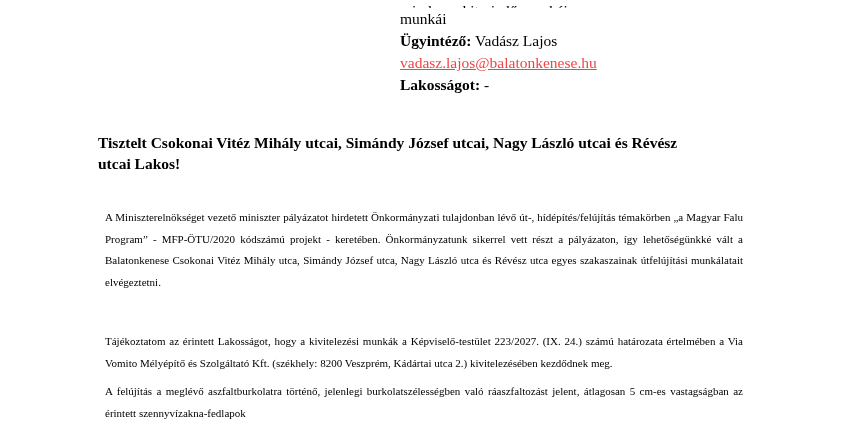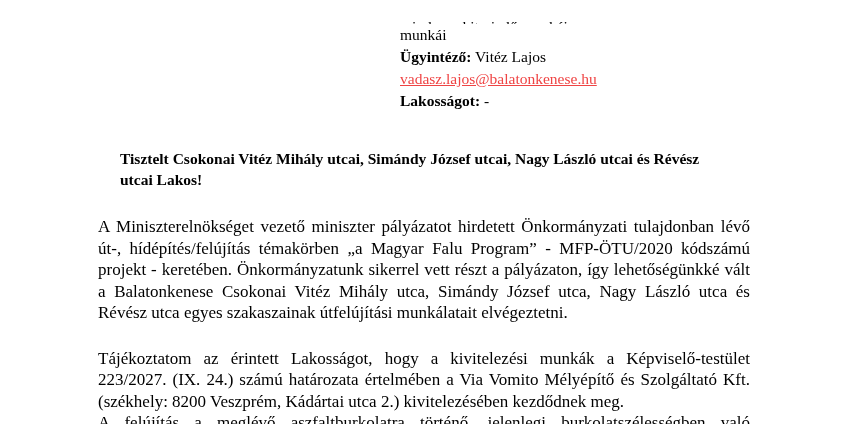--- a/index.html
+++ b/index.html
@@ -16,21 +16,21 @@
   }
   .page {
     position: relative;
     width: 848px;
     height: 424px;
     background: #ffffff;
     box-sizing: border-box;
     padding: 0 98px 0 98px;
   }
   .header-block {
-    padding-top: 16px;
+    padding-top: 0;
     font-family: Liberation Serif, serif;
   }
   .hdr-line {
     font-size: 15.5px;
     line-height: 22px;
     margin-left: 302px;
     white-space: nowrap;
   }
   .hdr-row {
     font-size: 15.5px;
@@ -46,50 +46,49 @@
   }
   .gap-1 { height: 36px; }
   .gap-2 { height: 26px; }
   .gap-3 { height: 24px; }
 
   .salutation {
     font-weight: bold;
     font-size: 15.5px;
     line-height: 21px;
     text-align: left;
-    margin-left: 22px;
   }
   .salutation .l2 {
     display: block;
   }
   p.body-par {
-    font-size: 17px;
+    font-size: 11px;
     line-height: 21.5px;
     text-align: justify;
-    margin: 0;
+    margin: 7px;
     text-indent: 0;
   }
   .cut {
     overflow: hidden;
     height: 8px;
   }
 </style>
 </head>
 <body>
 
 <div class="page">
 
   <div class="header-block">
     <div class="cut">
       <div class="hdr-line">mindenre kiterjedő munkái</div>
     </div>
     <div class="hdr-line">munkái</div>
     <div class="hdr-row">
       <span class="lbl">Ügyintéző:</span>
-      <span>Vitéz Lajos</span>
+      <span>Vadász Lajos</span>
     </div>
     <div class="hdr-row">
       <span class="email">vadasz.lajos@balatonkenese.hu</span>
     </div>
     <div class="hdr-row">
       <span class="lbl">Lakosságot:</span>
       <span>-</span>
     </div>
   </div>
 

